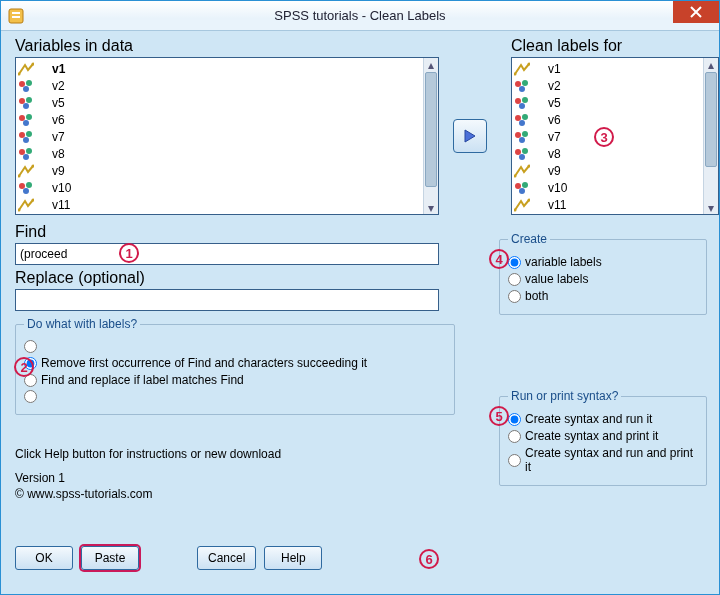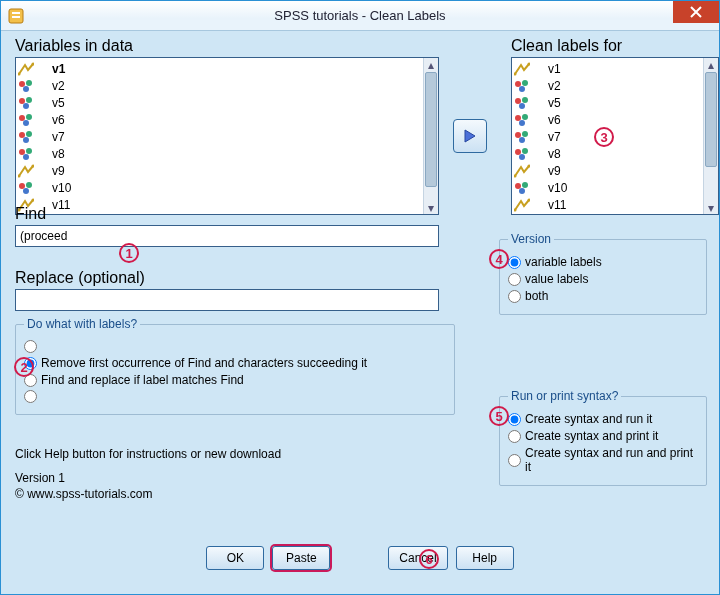--- a/index.html
+++ b/index.html
@@ -176,27 +176,27 @@
     align-items: center;
     justify-content: center;
     background: transparent;
     pointer-events: none;
   }
   #vars-left { position: absolute; left: 0; top: 0; width: 424px; }
   #vars-left .listbox { height: 158px; }
   #vars-right { position: absolute; left: 484px; top: 0; width: 208px; margin-left: 12px; }
   #vars-right .listbox { height: 158px; }
   #move-button-wrap { position: absolute; left: 438px; top: 82px; }
-  #find-block { position: absolute; left: 0; top: 168px; width: 424px; }
+  #find-block { position: absolute; left: 0; top: 186px; width: 424px; }
   #replace-block { position: absolute; left: 0; top: 232px; width: 424px; }
   #dowhat-block { position: absolute; left: 0; top: 280px; width: 440px; }
   #process-block { position: absolute; left: 484px; top: 195px; width: 208px; }
   #runprint-block { position: absolute; left: 484px; top: 352px; width: 208px; }
   #info-block { position: absolute; left: 0; top: 410px; }
-  #button-row { position: absolute; left: 0; right: 0; bottom: 4px; height: 30px; display:flex; justify-content:center; gap:8px; }
+  #button-row { position: absolute; left: 0; right: 0; bottom: 4px; height: 30px; display:flex; gap:8px; }
   #button-row .gap { width: 42px; }
 </style>
 </head>
 <body>
 
 <div class="window">
   <div class="titlebar">
     <span class="icon">
       <svg viewBox="0 0 18 18">
           <rect x="2" y="2" width="14" height="14" rx="2" fill="#f3c04a" stroke="#b87d12"></rect>
@@ -419,21 +419,21 @@
             </label>
             <label class="radio-row">
               <input type="radio" name="dowhat" style="">
             </label>
           </div>
       </fieldset>
     </div>
 
     <div id="process-block">
       <fieldset class="group">
-        <legend>Version</legend>
+        <legend>Create</legend>
         <div id="process-options">
             <label class="radio-row">
               <input type="radio" name="process" checked="" style="">
               <span>variable labels</span>
             </label>
             <label class="radio-row">
               <input type="radio" name="process" style="">
               <span>value labels</span>
             </label>
             <label class="radio-row">

